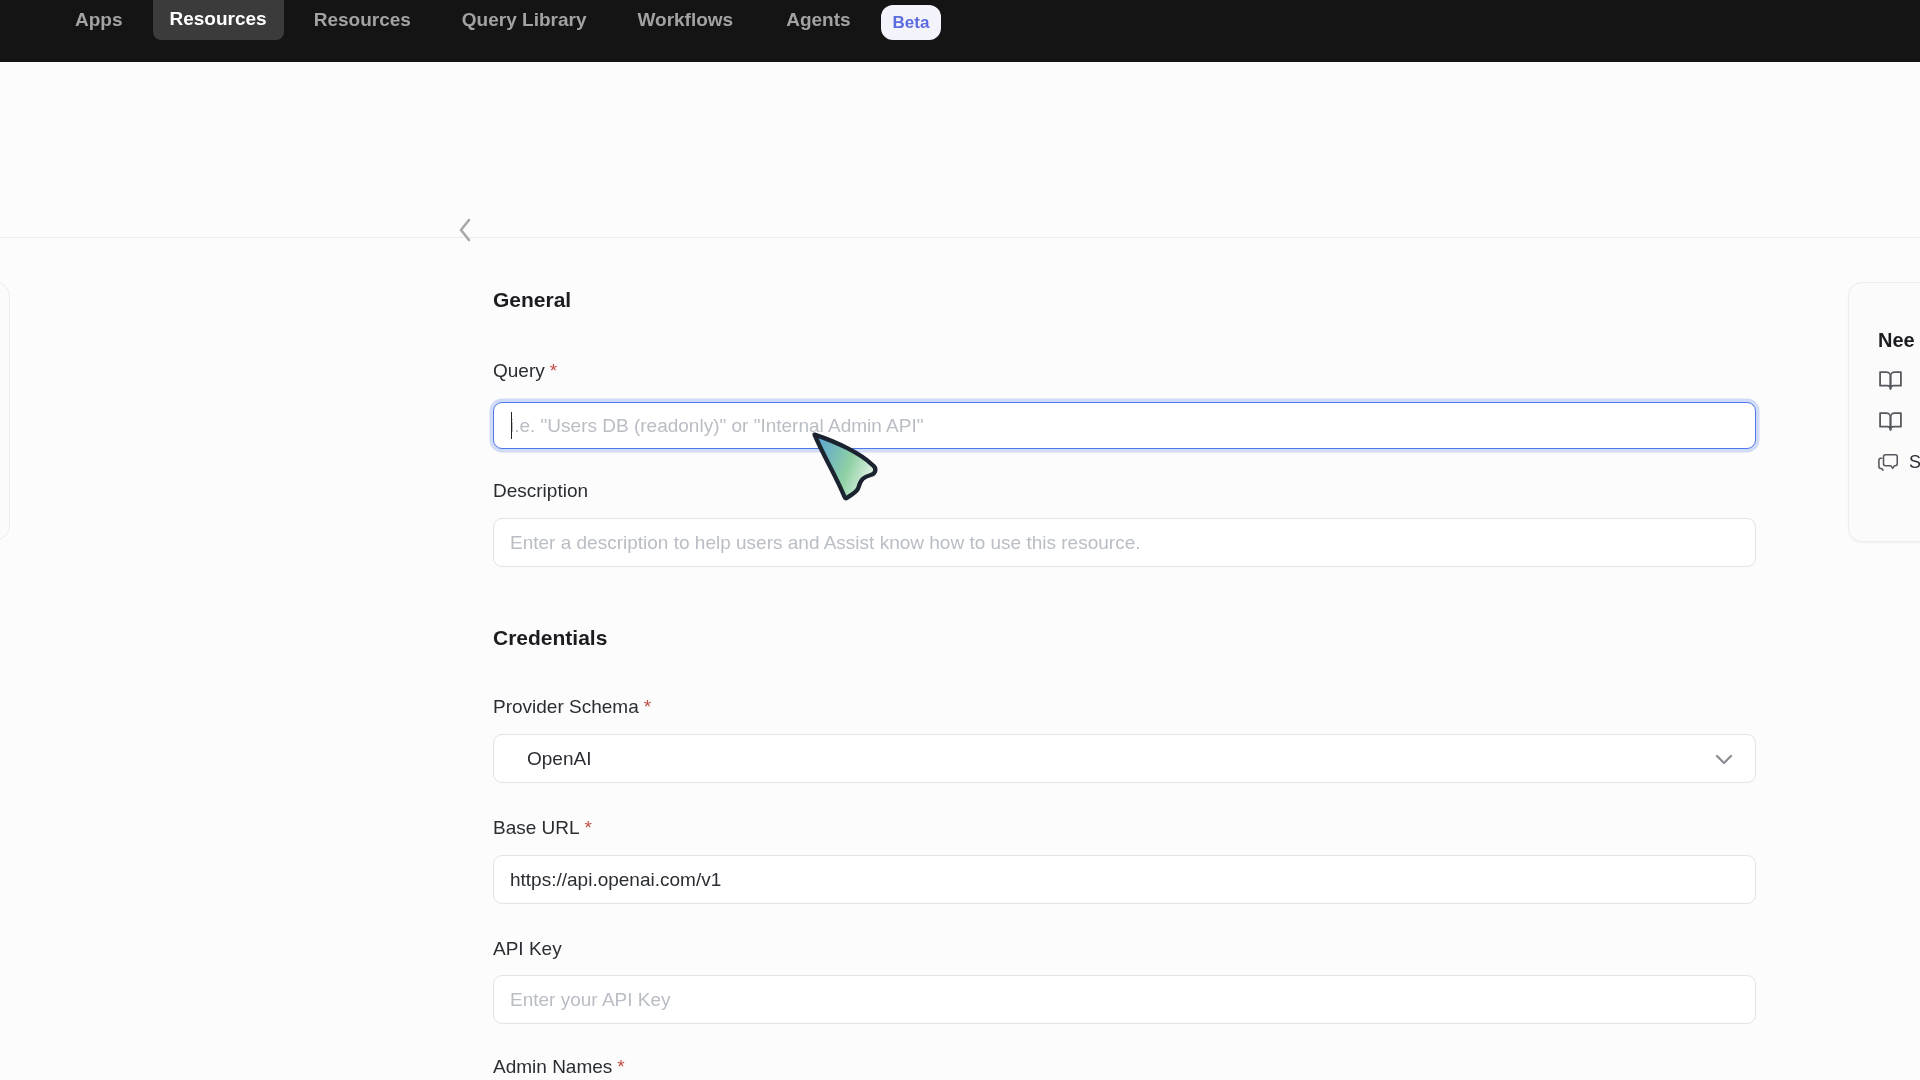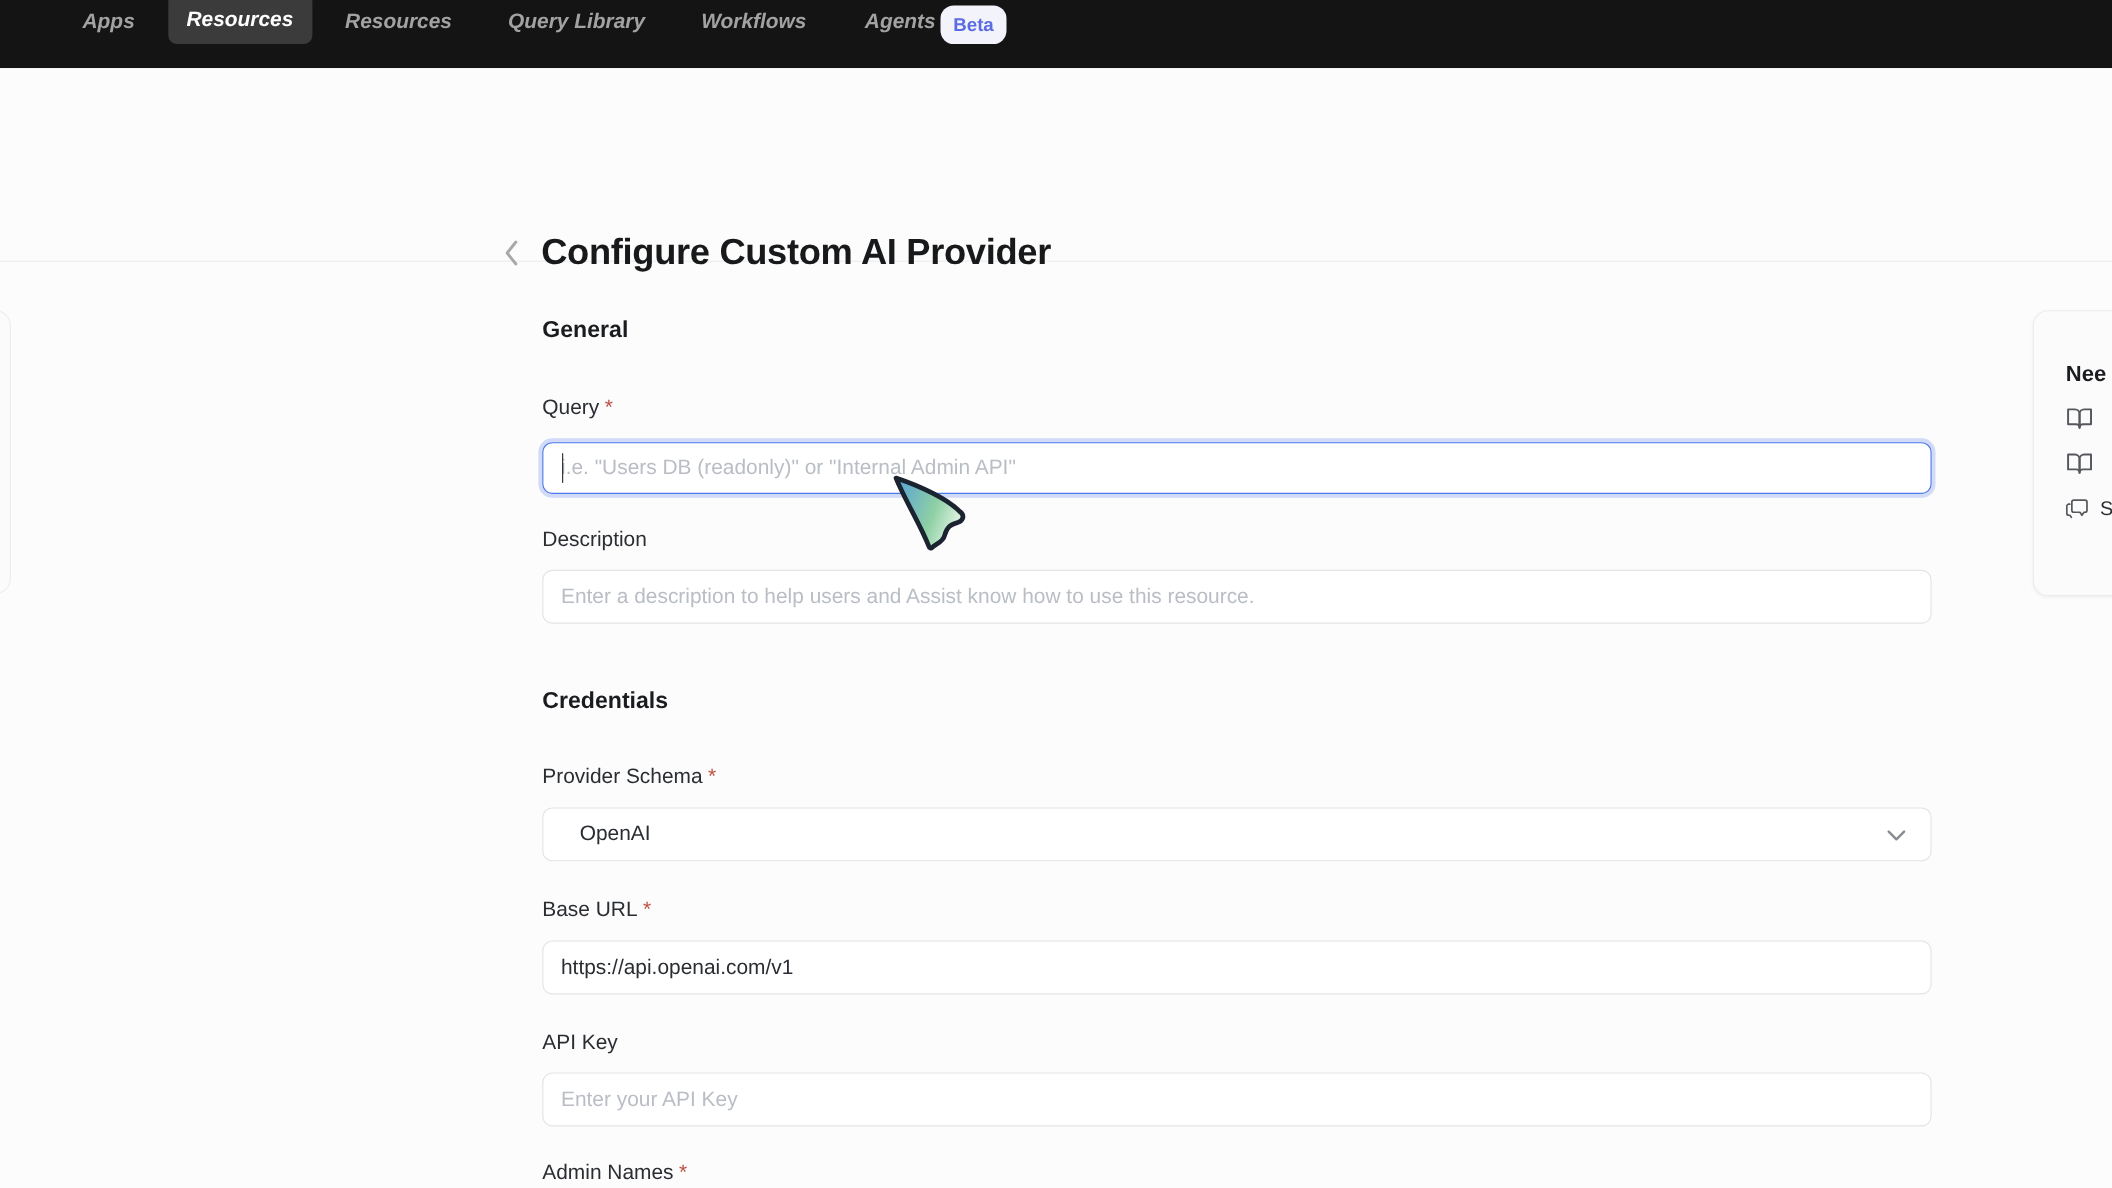--- a/index.html
+++ b/index.html
@@ -11,24 +11,23 @@
 
   
   .topnav {
     position:absolute; top:0; left:0; width:1920px; height:62px;
     background:#141414; display:flex; align-items:flex-start; padding-left:75px;
   }
   .nav-item {
     position:relative; display:flex; align-items:center; height:40px;
     color:#a2a2a2; font-size:19px; font-weight:600; cursor:default;
     white-space:nowrap;
-    font-style:italic;
   }
   .nav-item.m30 { margin-right:30px; } .nav-item.m51 { margin-right:51px; }
-  .nav-item.m53 { margin-right:53px; } .nav-item.m20 { margin-right:4px; }
+  .nav-item.m53 { margin-right:53px; } .nav-item.m20 { margin-right:30px; }
   .nav-tab {
     background:#3b3b3b; color:#fff; border-radius:8px; padding:0 17px;
     height:46px; margin-top:-6px; align-items:center; display:flex;
   }
   .nav-tab span { padding-top:4px; }
   .beta-badge {
     margin-top:5px; height:35px; display:flex; align-items:center;
     background:#f3f3fb; color:#5b6be0; font-size:17px; font-weight:700;
     border-radius:12px; padding:0 12px;
   }
@@ -102,21 +101,20 @@
   <div class="nav-item m20">Agents</div>
   <div class="beta-badge">Beta</div>
 </div>
 
 <div class="page-header">
   <div class="back-btn">
     <svg width="16" height="26" viewBox="0 0 16 26">
       <polyline points="12,3 4,13 12,23" fill="none" stroke="#a8a8a8" stroke-width="2.6" stroke-linecap="round" stroke-linejoin="round"></polyline>
     </svg>
   </div>
-  <h1 class="page-title">Configure Custom AI Provider</h1>
 </div>
 
 <div class="left-card"></div>
 
 <div class="form-col">
 
   <div class="section-heading" style="top:50px;">General</div>
 
   <div class="field-label" style="top:122px;">
     <span>Query</span><span class="req">*</span>

